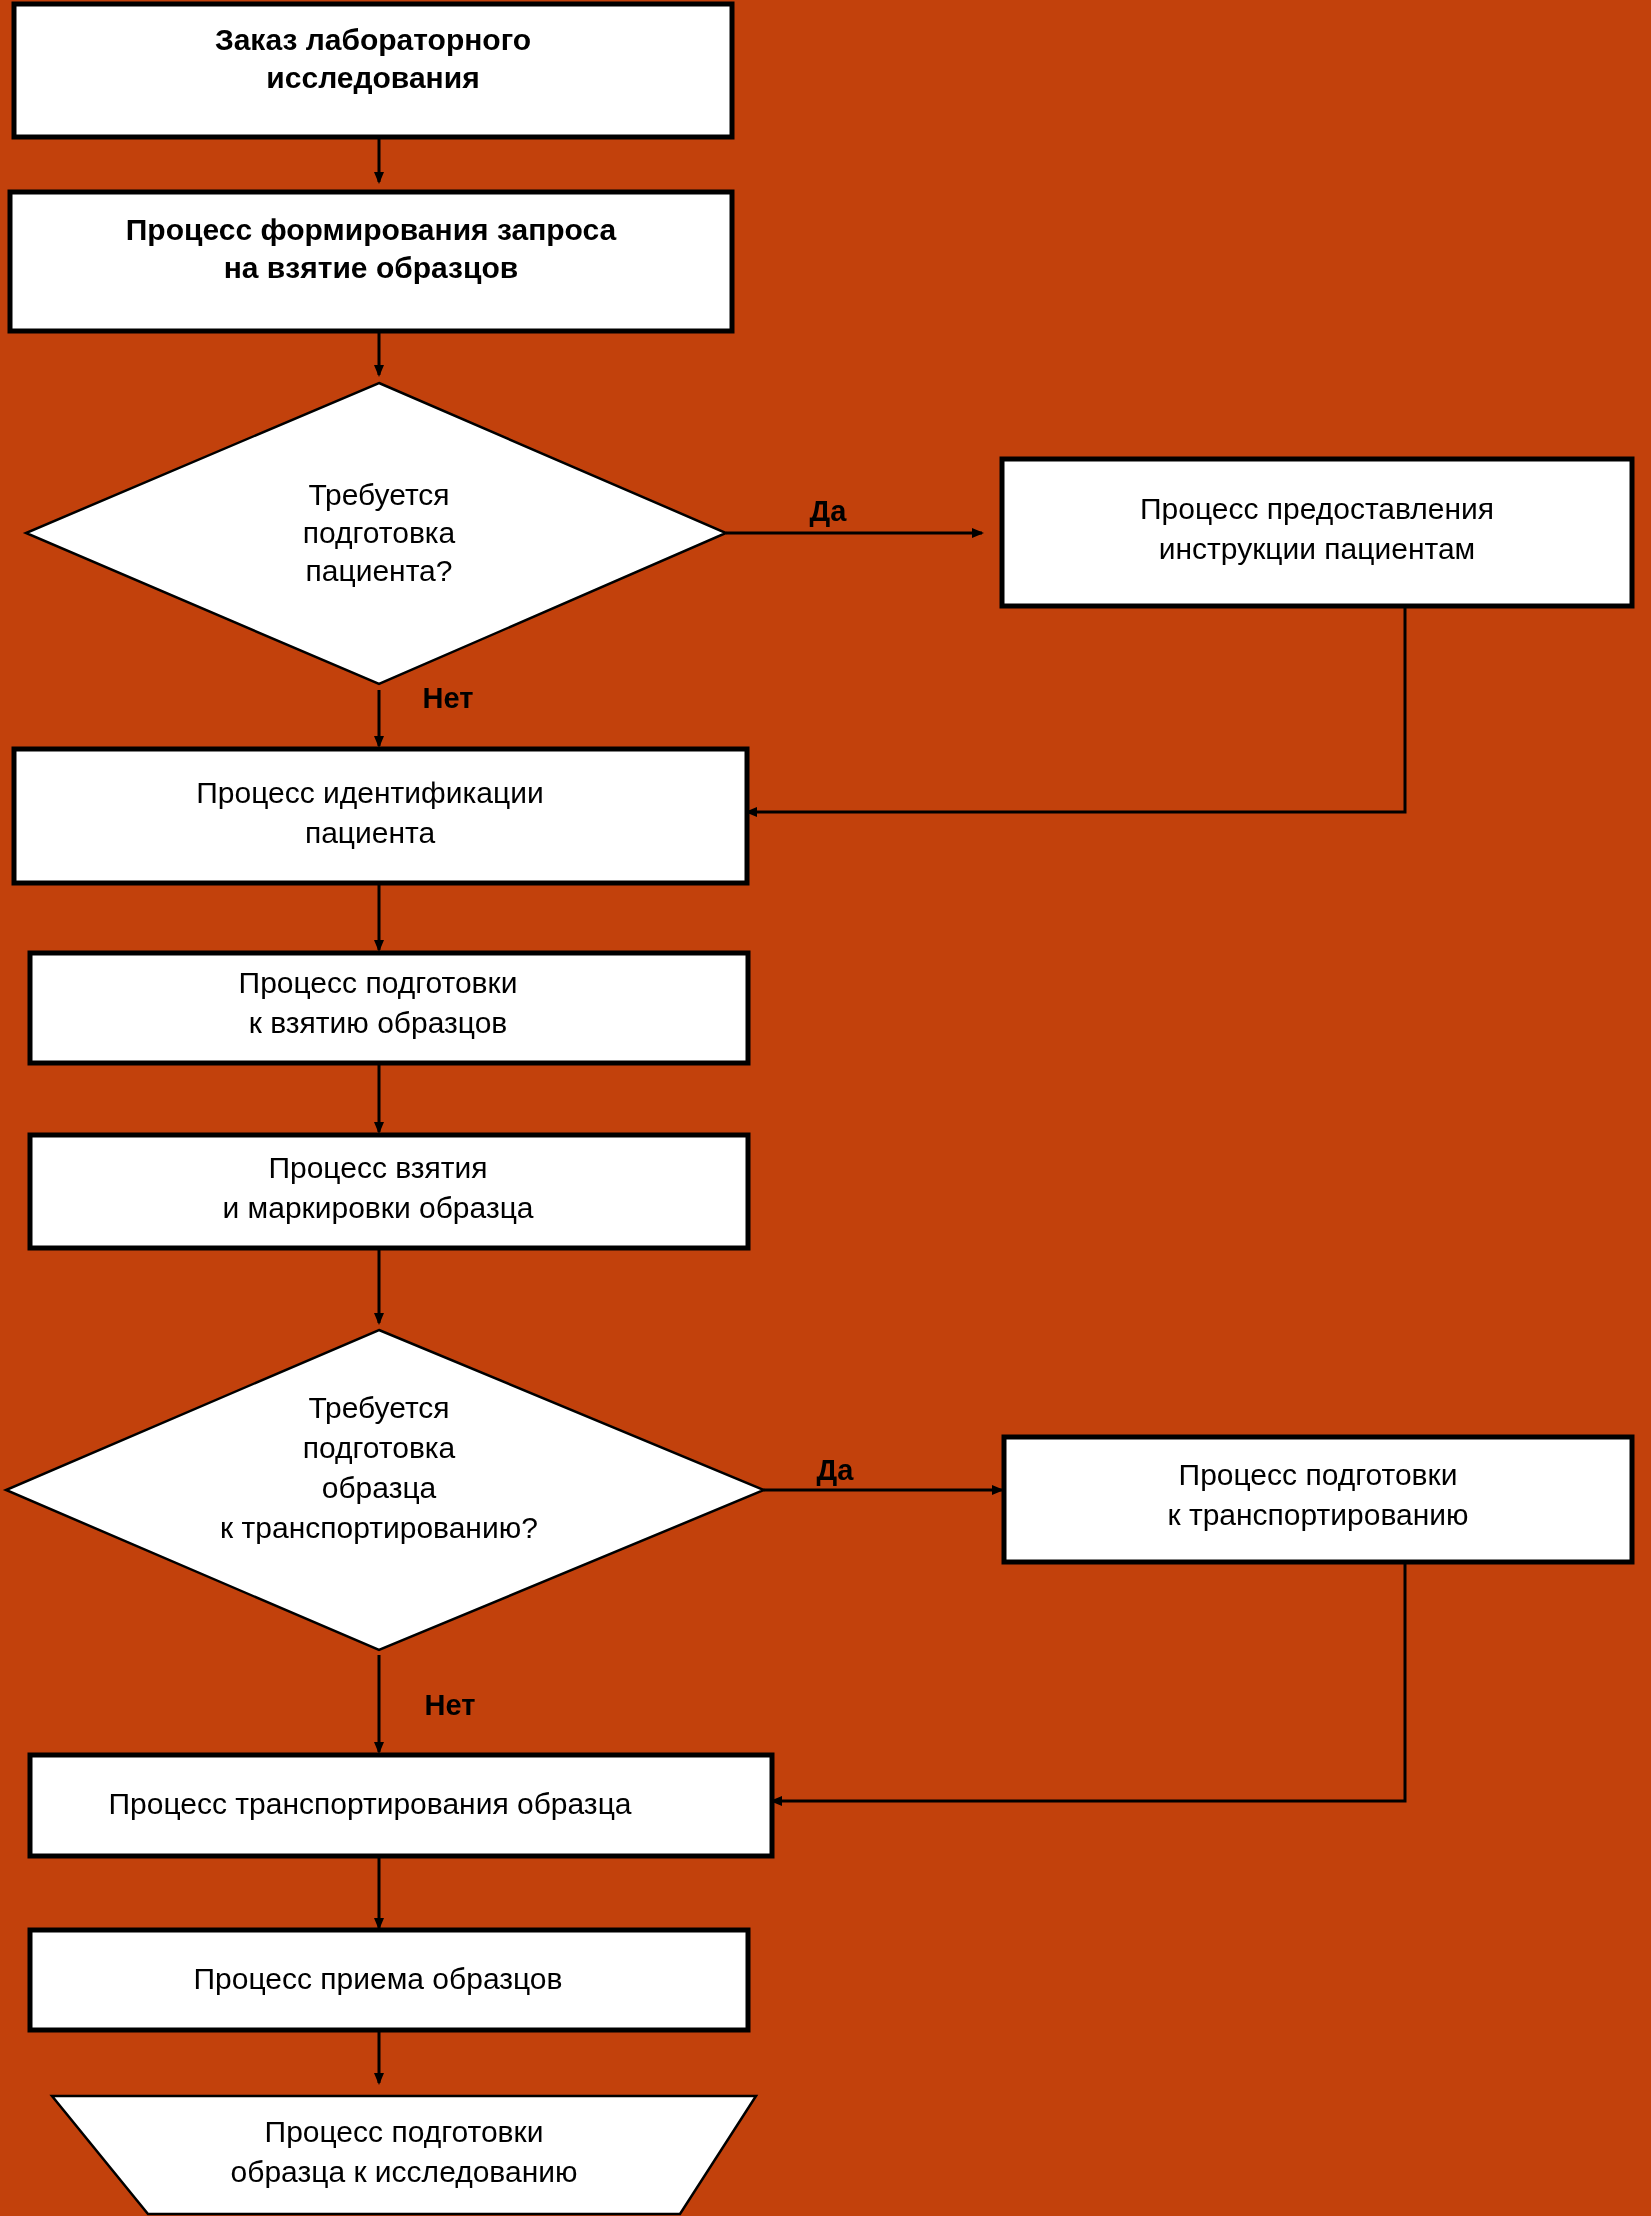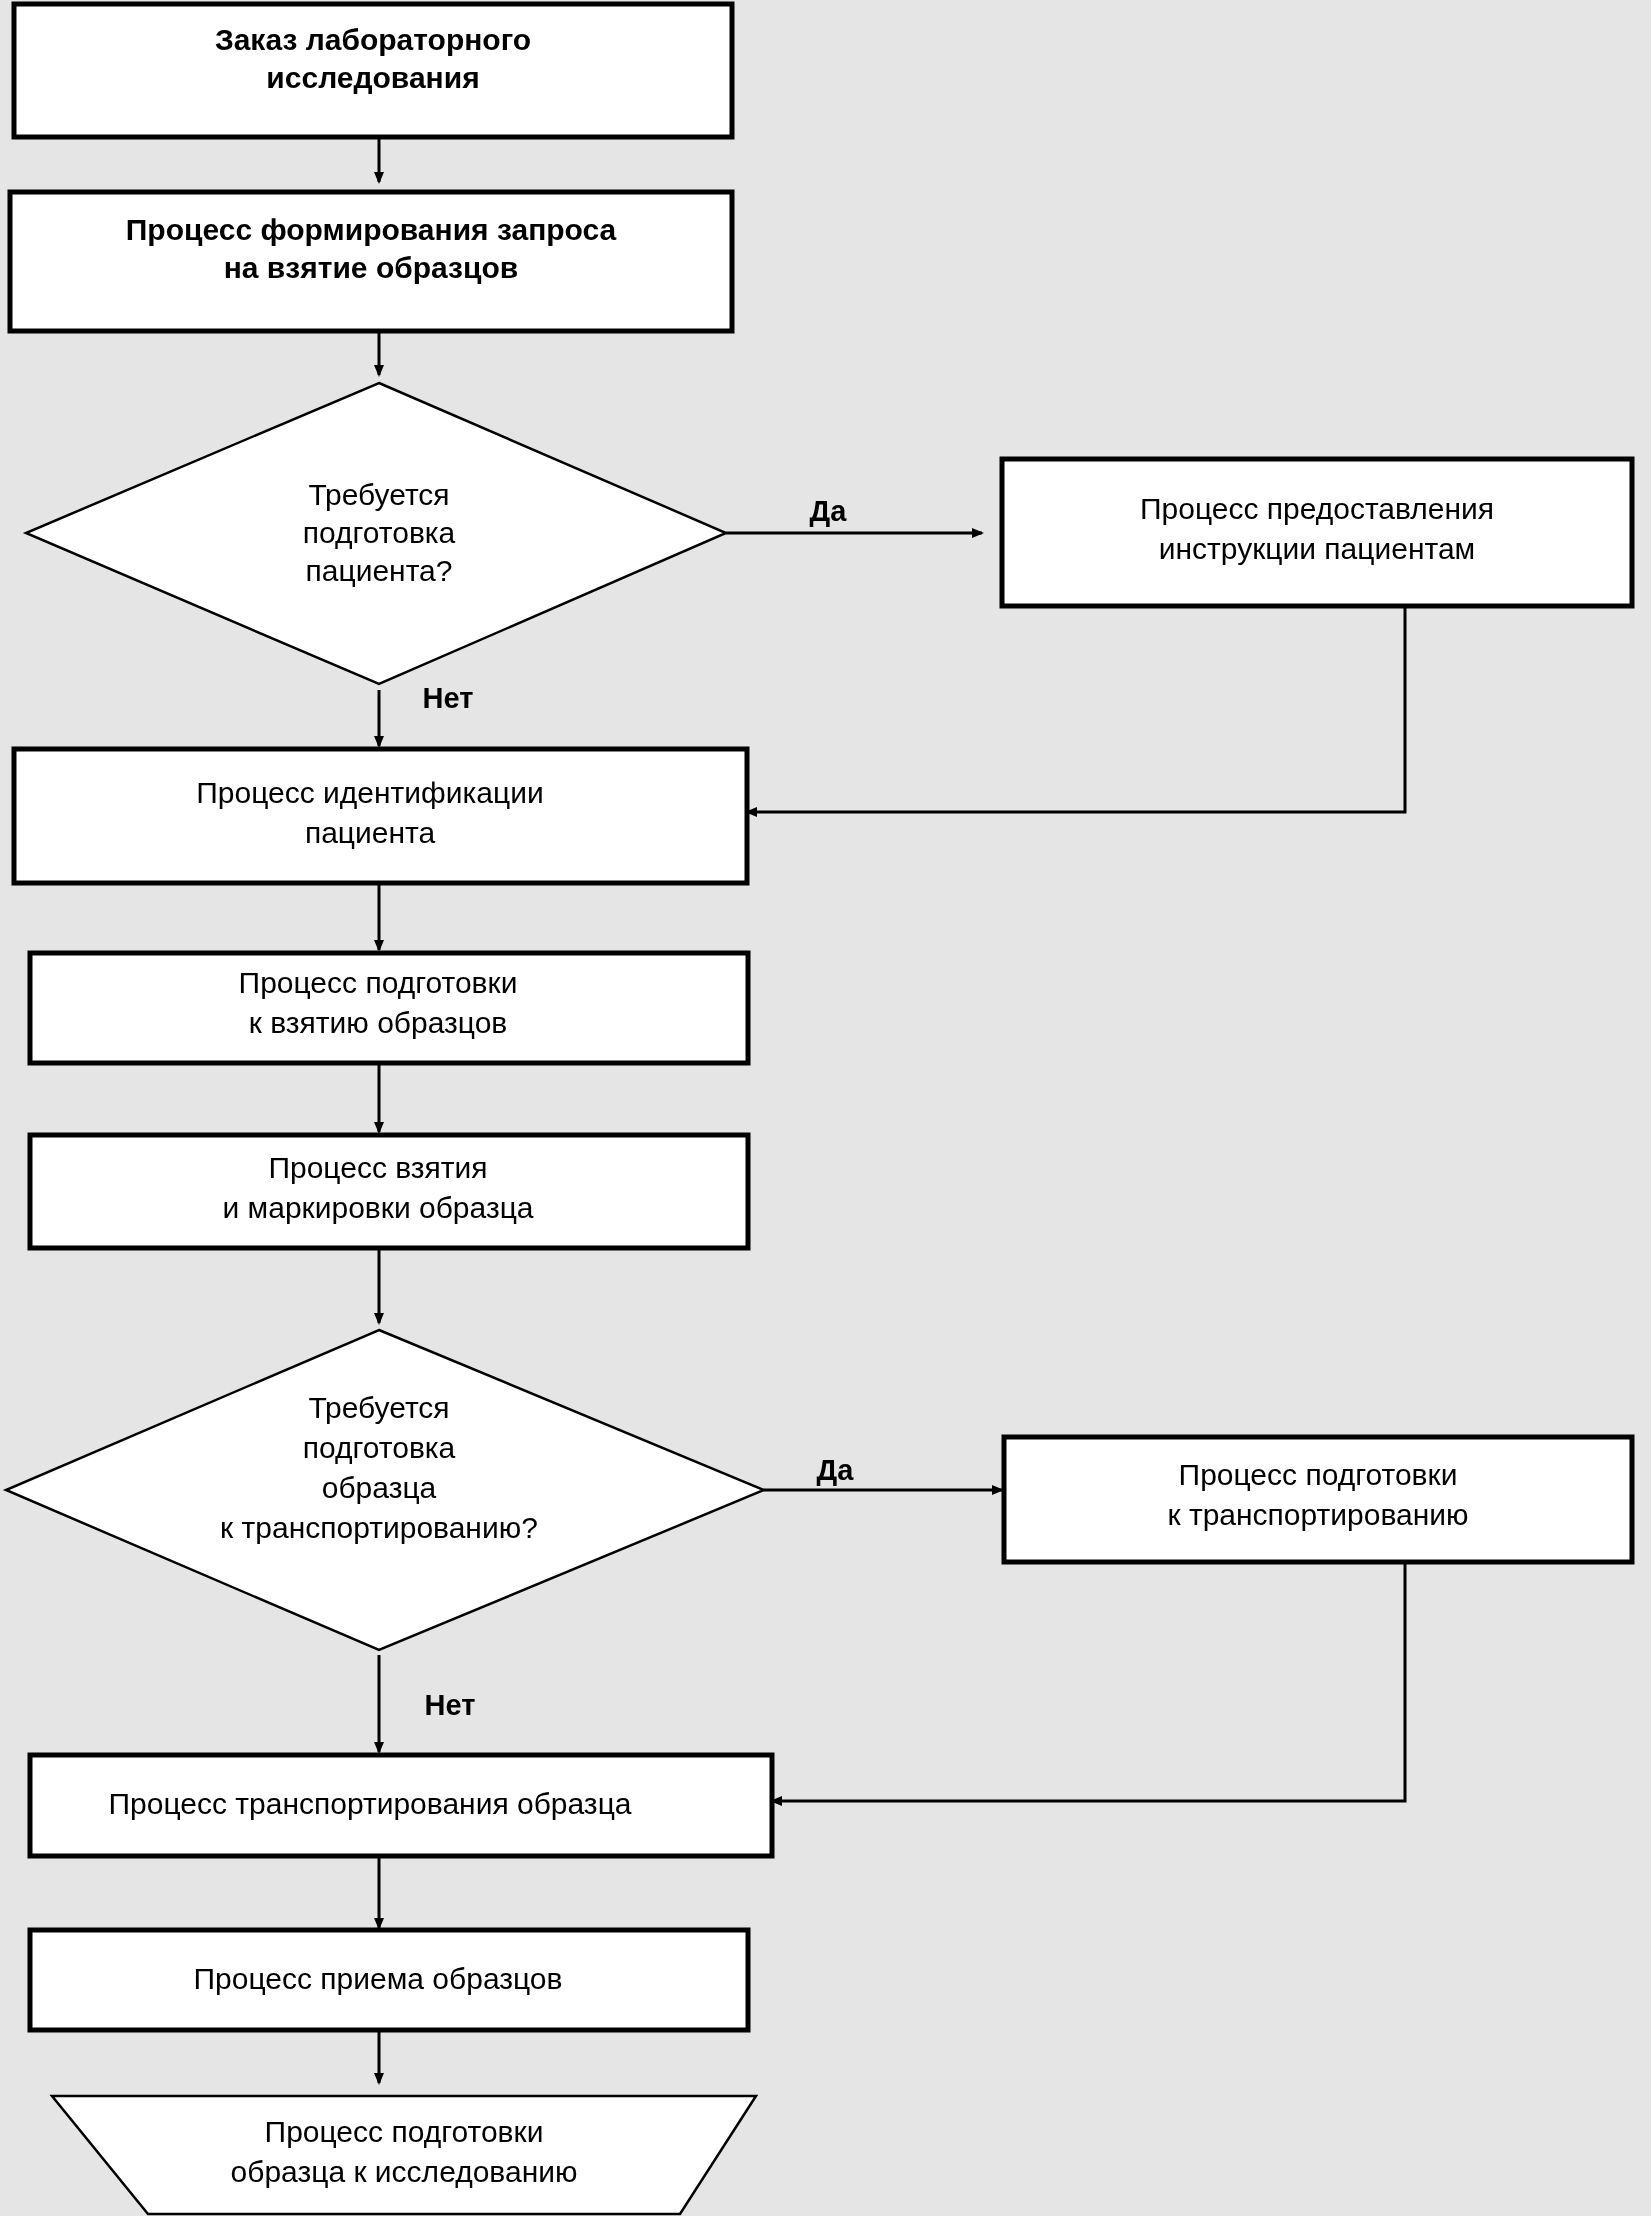--- a/index.html
+++ b/index.html
@@ -4,21 +4,21 @@
 <style>
   html, body {
     margin: 0;
     padding: 0;
     background: #ffffff;
   }
   #flowchart-root {
     position: relative;
     width: 1651px;
     height: 2216px;
-    background: #e5e5e5;
+    background: #c2410c;
     font-family: "Liberation Sans", sans-serif;
   }
   svg.diagram {
     display: block;
     width: 1651px;
     height: 2216px;
   }
   .shape-stroke-thick {
     stroke: #000000;
     stroke-width: 5;

